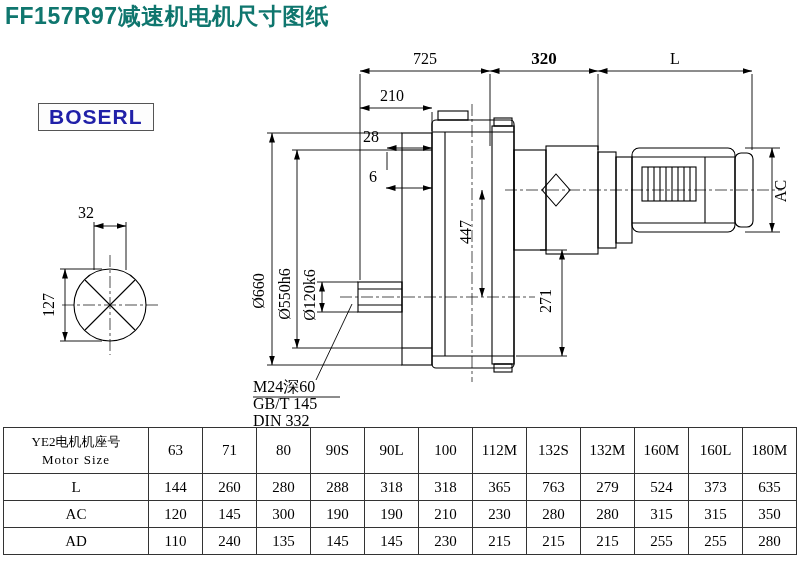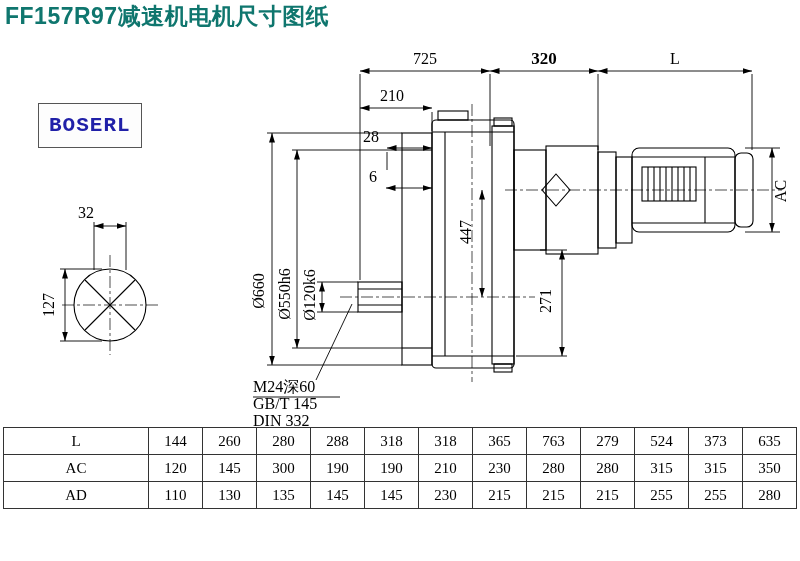--- a/index.html
+++ b/index.html
@@ -8,22 +8,22 @@
     font-family:"Liberation Sans", sans-serif; overflow:hidden; color:#000;
   }
   .page-title {
     position:absolute; top:1px; left:5px;
     font-size:23px; font-weight:bold; color:#0f766e;
     font-family:"Liberation Sans", sans-serif; letter-spacing:0.5px;
   }
   .logo-box {
     position:absolute; top:103px; left:38px;
     border:1px solid #555; background:#fdfdfd;
-    padding:10px 10px;
-    font-family:Liberation Mono, monospace; font-weight:bold;
+    padding:1px 10px;
+    font-family:Liberation Sans, sans-serif; font-weight:bold;
     font-size:21px; color:#2020a8; letter-spacing:1px;
   }
   svg.drawing { position:absolute; top:0; left:0; }
   .outline { fill:none; stroke:#000; stroke-width:1.1; }
   .cl { fill:none; stroke:#000; stroke-width:0.7; stroke-dasharray:12 3 3 3; }
   .dim { fill:none; stroke:#000; stroke-width:0.9; }
   .dimtext { font-family:"Liberation Serif", serif; font-size:16px; fill:#000; }
   .dimbold { font-weight:bold; font-size:17px; }
   .notetext { font-family:"Liberation Serif", serif; font-size:16px; fill:#000; }
 
@@ -189,20 +189,38 @@
     <col style="width:54px">
       <col style="width:54px">
       <col style="width:54px">
       <col style="width:54px">
     <col style="width:54px">
       <col style="width:54px">
       <col style="width:54px">
       <col style="width:54px">
   </colgroup>
   <tbody>
+      <tr class="hdr">
+    <th class="sizehdr">
+      <div class="cn">YE2电机机座号</div>
+      <div class="en">Motor Size</div>
+    </th>
+    <th>63</th>
+    <th>71</th>
+    <th>80</th>
+    <th>90S</th>
+    <th>90L</th>
+    <th>100</th>
+    <th>112M</th>
+    <th>132S</th>
+    <th>132M</th>
+    <th>160M</th>
+    <th>160L</th>
+    <th>180M</th>
+  </tr>
   <tr class="datarow">
     <td>L</td>
     <td>144</td>
     <td>260</td>
     <td>280</td>
     <td>288</td>
     <td>318</td>
     <td>318</td>
     <td>365</td>
     <td>763</td>
@@ -222,21 +240,21 @@
     <td>230</td>
     <td>280</td>
     <td>280</td>
     <td>315</td>
     <td>315</td>
     <td>350</td>
   </tr>
   <tr class="datarow">
     <td>AD</td>
     <td>110</td>
-    <td>130</td>
+    <td>240</td>
     <td>135</td>
     <td>145</td>
     <td>145</td>
     <td>230</td>
     <td>215</td>
     <td>215</td>
     <td>215</td>
     <td>255</td>
     <td>255</td>
     <td>280</td>

